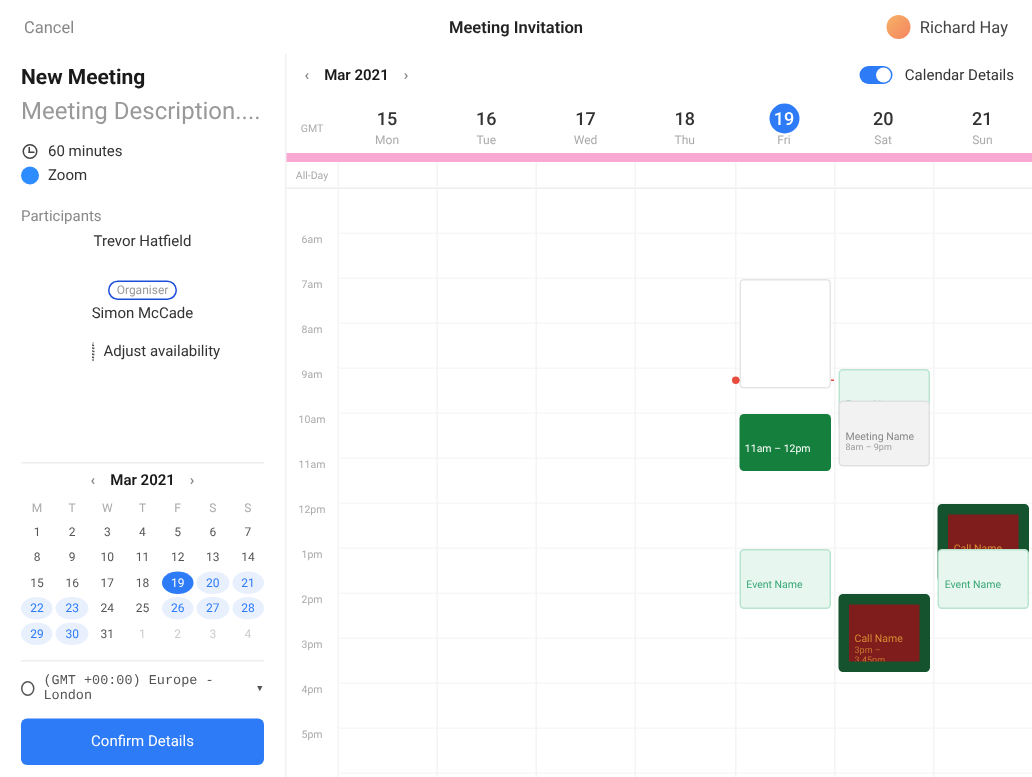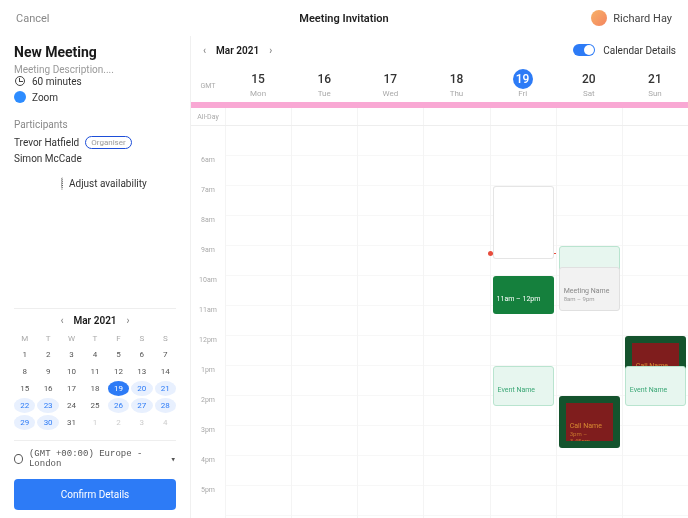--- a/index.html
+++ b/index.html
@@ -5,28 +5,28 @@
 * { box-sizing: border-box; margin: 0; padding: 0; }
 body { font-family: -apple-system, BlinkMacSystemFont, "Segoe UI", Roboto, sans-serif; background: #fff; color: #1a1a1a; width: 688px; height: 518px; overflow: hidden; }
 .header { display: flex; align-items: center; justify-content: space-between; padding: 10px 16px; font-size: 11px; }
 .header .cancel { color: #888; cursor: pointer; }
 .header .title { font-weight: 600; color: #222; position: absolute; left: 50%; transform: translateX(-50%); }
 .header .user { display: flex; align-items: center; gap: 6px; color: #444; }
 .header .avatar { width: 16px; height: 16px; border-radius: 50%; background: linear-gradient(135deg,#f7b267,#f4845f); }
 .container { display: flex; height: calc(518px - 36px); }
 .sidebar { width: 190px; padding: 8px 14px; display: flex; flex-direction: column; position: relative; }
 .sidebar h1 { font-size: 14px; font-weight: 700; margin-bottom: 4px; }
-.sidebar .desc { font-size: 10px; color: #999; margin-bottom: 0; }
+.sidebar .desc { font-size: 16px; color: #999; margin-bottom: 12px; }
 .meta-row { display: flex; align-items: center; gap: 6px; font-size: 10px; margin-bottom: 4px; color: #333; }
 .meta-row .icon { width: 12px; height: 12px; display: flex; align-items: center; justify-content: center; }
 .icon-clock { width: 10px; height: 10px; border: 1.5px solid #444; border-radius: 50%; position: relative; }
 .icon-clock::after { content: ''; position: absolute; width: 3px; height: 3px; border-left: 1px solid #444; border-bottom: 1px solid #444; top: 1px; left: 3px; }
 .icon-zoom { width: 12px; height: 12px; border-radius: 50%; background: #2d8cff; }
 .section-label { font-size: 10px; color: #888; margin: 12px 0 6px; }
-.participant { font-size: 10px; color: #333; margin-bottom: 4px; display: flex; align-items: center; gap: 6px; }
+.participant { font-size: 10px; color: #333; margin-bottom: 4px; display: flex; align-items: center; gap: 20px; flex-direction: column; }
 .participant .badge { font-size: 8px; color: #999; border: 1px solid #1d4ed8; border-radius: 8px; padding: 1px 5px; }
 .adjust-row { display: flex; align-items: center; gap: 6px; font-size: 10px; color: #333; margin-top: 10px; padding-left: 47px; }
 .icon-gear { width: 10px; height: 10px; border-radius: 50%; border: 1.5px dotted #555; }
 .mini-cal-wrapper { margin-top: auto; padding-top: 6px; }
 .mini-cal { border-top: 1px solid #eee; padding-top: 6px; }
 .mini-cal-head { display: flex; align-items: center; justify-content: center; gap: 10px; font-size: 10px; font-weight: 600; margin-bottom: 6px; }
 .mini-cal-head .chev { color: #888; cursor: pointer; font-size: 10px; }
 .mini-cal-grid { display: grid; grid-template-columns: repeat(7, 1fr); gap: 2px; text-align: center; }
 .mini-cal-grid .dow { font-size: 8px; color: #aaa; padding: 2px 0; }
 .mini-cal-grid .day { font-size: 8px; color: #555; padding: 3px 0; border-radius: 50%; cursor: pointer; }

